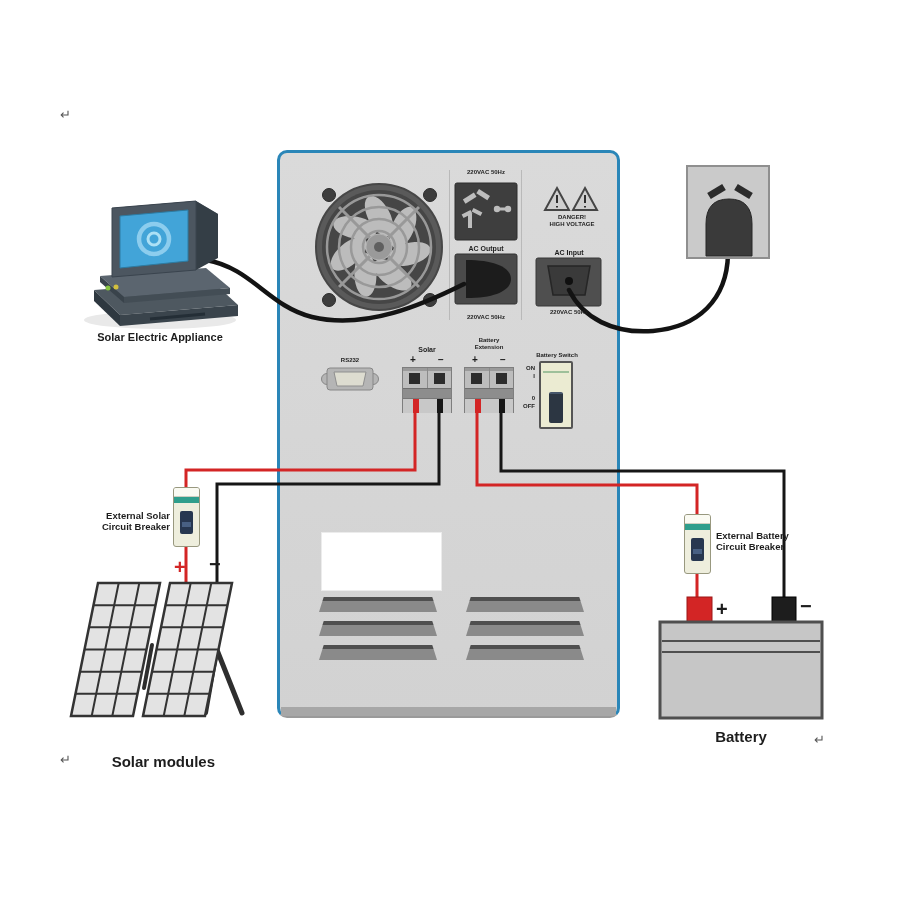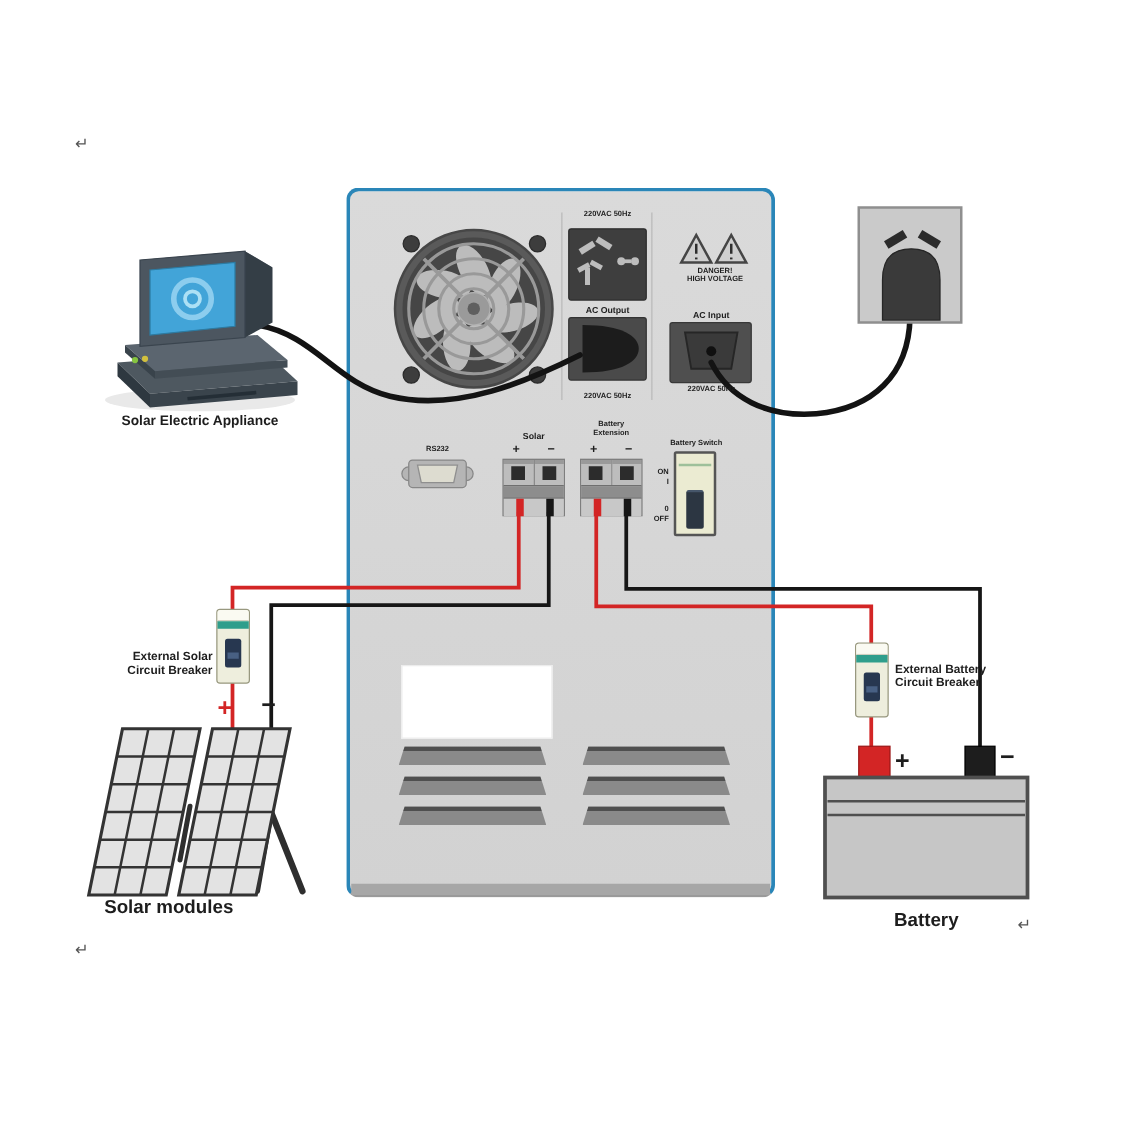--- a/index.html
+++ b/index.html
@@ -36,21 +36,21 @@
              border-radius:2px;border-top:2px solid #46566a;}
   
   .breaker{position:absolute;width:27px;height:60px;background:#eeeedd;border:1px solid #98987f;
            border-radius:3px;box-sizing:border-box;z-index:5;}
   .bk-white{height:8px;background:#fafaf2;border-bottom:1px solid #cfcfc0;border-radius:2px 2px 0 0;}
   .bk-teal{height:6px;}
   .bk-toggle{width:13px;height:23px;margin:8px auto 0;background:#273750;border-radius:2px;position:relative;}
   .bk-notch{position:absolute;left:2px;right:2px;top:11px;height:5px;background:#486083;}
   
   .lbl{position:absolute;z-index:6;font-weight:bold;color:#1d1d1d;line-height:1.1;}
-  .ctr{text-align:center;} .rt{text-align:right;margin-top:10px;}
+  .ctr{text-align:center;} .rt{text-align:right;}
   svg.layer{position:absolute;left:0;top:0;z-index:3;pointer-events:none;}
 </style>
 </head>
 <body>
 
 <div class="stage">
 
   <div class="inverter"></div>
   <div class="vsep" style="left:449px;"></div>
   <div class="vsep" style="left:521px;"></div>
@@ -306,20 +306,20 @@
 
   <div class="lbl" style="left:716px;top:531px;width:90px;font-size:9.5px;">External Battery</div>
   <div class="lbl" style="left:716px;top:542px;width:90px;font-size:9.5px;">Circuit Breaker</div>
 
   <div class="lbl" style="left:174px;top:556px;font-size:20px;color:#d32525;">+</div>
   <div class="lbl" style="left:209px;top:553px;font-size:20px;">−</div>
 
   <div class="lbl" style="left:716px;top:598px;font-size:20px;">+</div>
   <div class="lbl" style="left:800px;top:595px;font-size:20px;">−</div>
 
-  <div class="lbl ctr" style="left:55px;top:718px;width:160px;font-size:15px;">Solar modules</div>
+  <div class="lbl ctr" style="left:55px;top:754px;width:160px;font-size:15px;text-align:right;">Solar modules</div>
   <div class="lbl ctr" style="left:681px;top:729px;width:120px;font-size:15px;">Battery</div>
 
   <div class="lbl" style="left:60px;top:108px;font-size:13px;color:#555;font-weight:normal;">↵</div>
   <div class="lbl" style="left:60px;top:753px;font-size:13px;color:#555;font-weight:normal;">↵</div>
   <div class="lbl" style="left:814px;top:733px;font-size:13px;color:#555;font-weight:normal;">↵</div>
 
 </div>
 
 </body></html>

